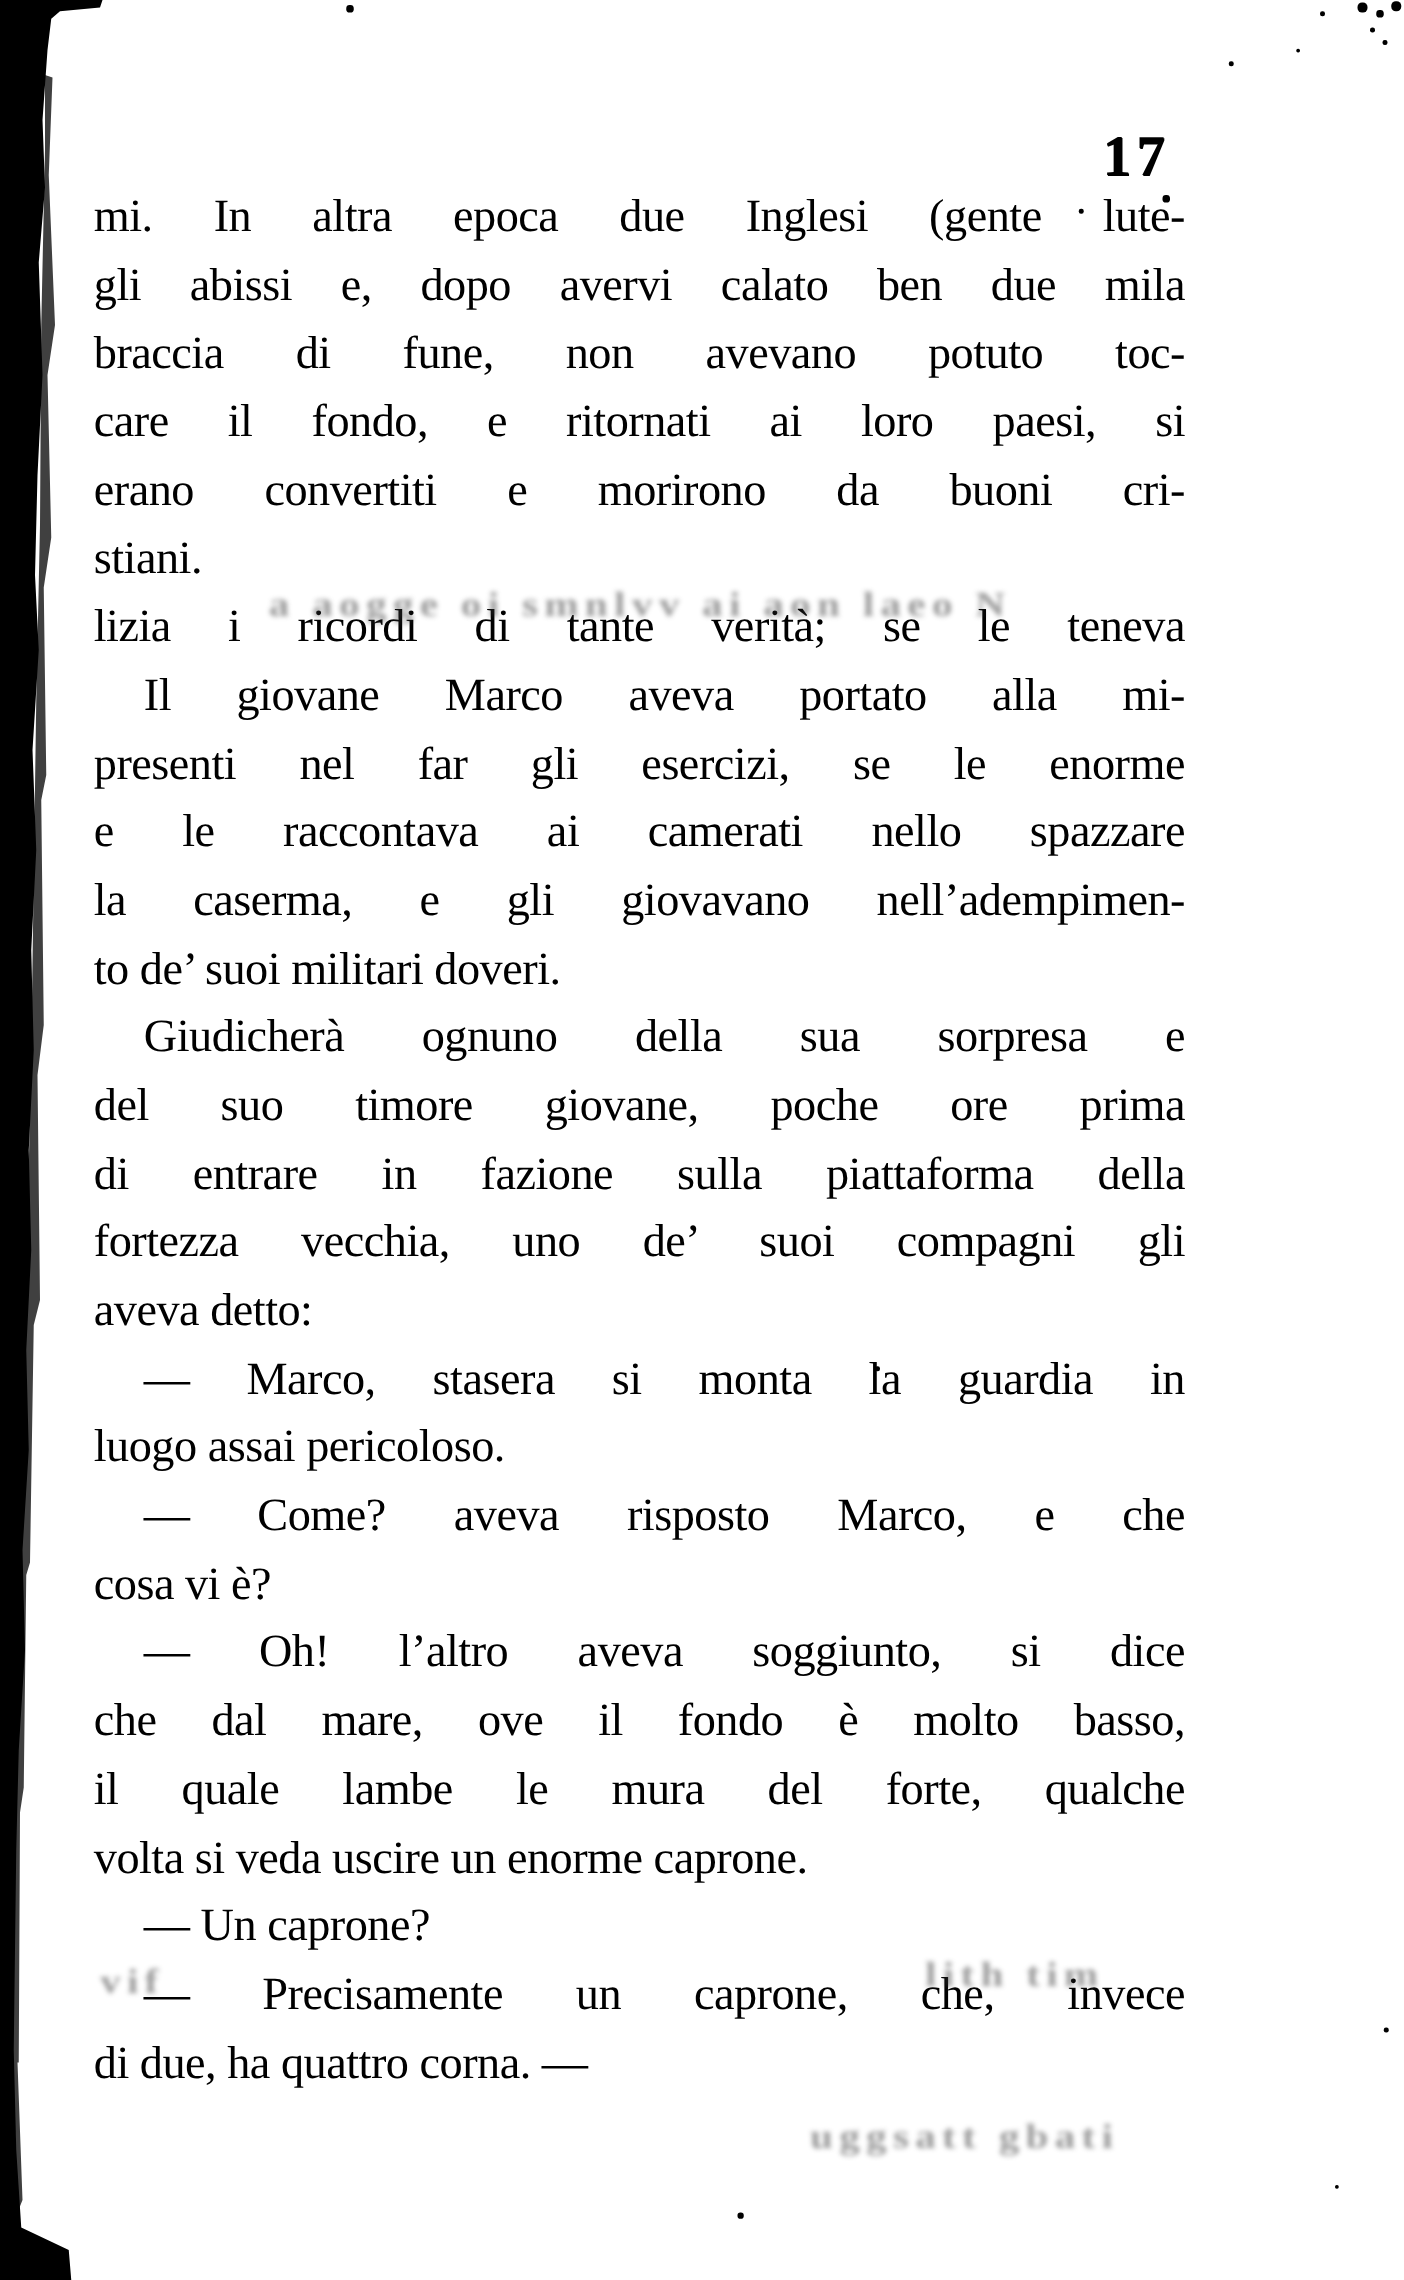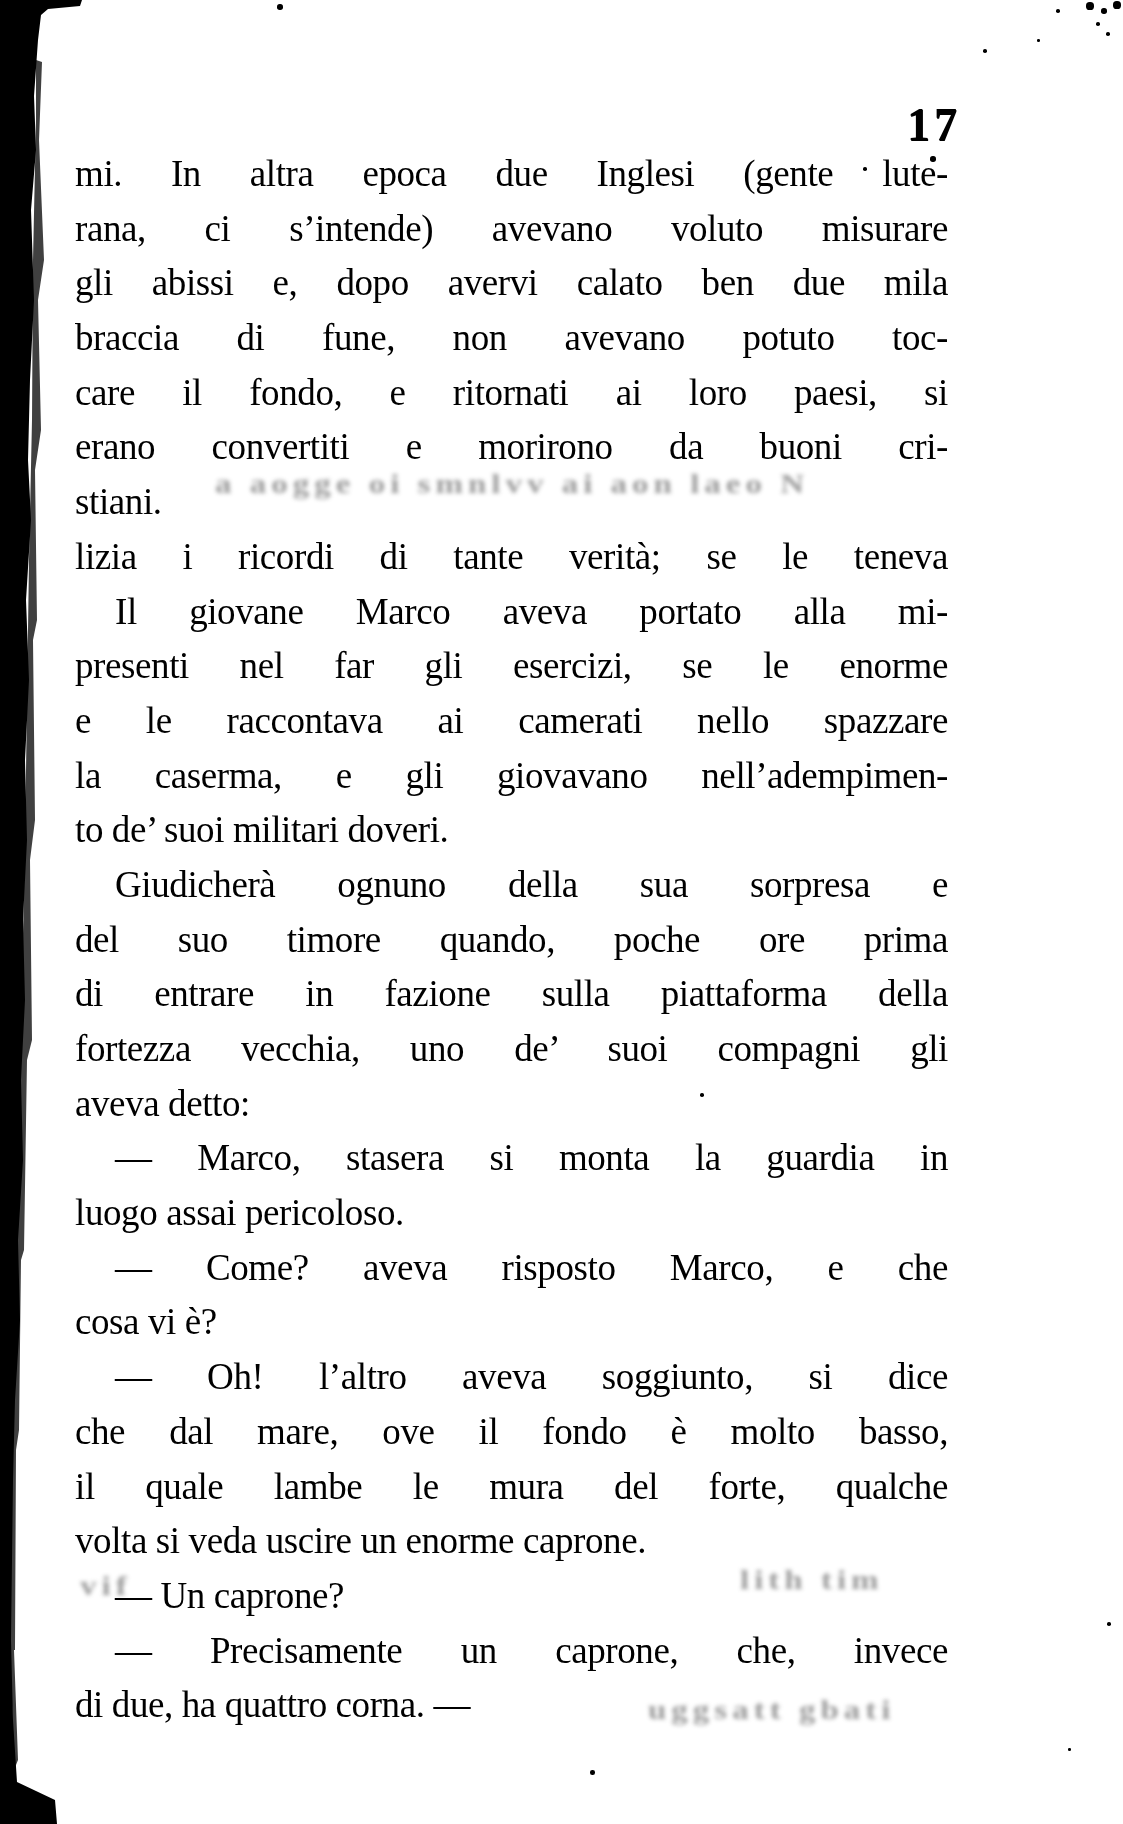--- a/index.html
+++ b/index.html
@@ -26,21 +26,20 @@
   }
   .page-number {
     position: absolute;
     left: 882px;
     top: 98px;
     font-size: 46px;
     font-weight: 700;
     letter-spacing: 4px;
     color: #000000;
     text-shadow: 0.5px 0.5px 0 #000;
-    margin-left: 25px;
   }
   .text-block {
     position: absolute;
     left: 75px;
     top: 147px;
     width: 873px;
   }
   .line {
     height: 54.7px;
     line-height: 54.7px;
@@ -101,34 +100,33 @@
     <polygon fill="#000000" opacity="0.75" points="
       36,60 42,62 39,140 44,260 38,300 41,430 35,470 37,620 33,640 35,820
       30,860 32,1040 27,1060 24,1250 21,1260 19,1430 16,1450 15,1650 14,1650 18,1760 14,1770
       10,1640 11,1480 14,1390 17,1250 20,1120 22,980 25,840 27,700 29,560 32,420 33,260 36,120"></polygon>
   </svg>
 
   <div class="page-number">17</div>
 
   <div class="text-block" id="text-block">
       <div class="line">mi. In altra epoca due Inglesi (gente lute-</div>
-      <div class="line">rana, ci s’intende) avevano voluto misurare</div>
       <div class="line">gli abissi e, dopo avervi calato ben due mila</div>
       <div class="line">braccia di fune, non avevano potuto toc-</div>
       <div class="line">care il fondo, e ritornati ai loro paesi, si</div>
       <div class="line">erano convertiti e morirono da buoni cri-</div>
       <div class="line last">stiani.</div>
       <div class="line">lizia i ricordi di tante verità; se le teneva</div>
       <div class="line indent">Il giovane Marco aveva portato alla mi-</div>
       <div class="line">presenti nel far gli esercizi, se le enorme</div>
       <div class="line">e le raccontava ai camerati nello spazzare</div>
       <div class="line">la caserma, e gli giovavano nell’adempimen-</div>
       <div class="line last">to de’ suoi militari doveri.</div>
       <div class="line indent">Giudicherà ognuno della sua sorpresa e</div>
-      <div class="line">del suo timore quando, poche ore prima</div>
+      <div class="line">del suo timore giovane, poche ore prima</div>
       <div class="line">di entrare in fazione sulla piattaforma della</div>
       <div class="line">fortezza vecchia, uno de’ suoi compagni gli</div>
       <div class="line last">aveva detto:</div>
       <div class="line indent">— Marco, stasera si monta la guardia in</div>
       <div class="line last">luogo assai pericoloso.</div>
       <div class="line indent">— Come? aveva risposto Marco, e che</div>
       <div class="line last">cosa vi è?</div>
       <div class="line indent">— Oh! l’altro aveva soggiunto, si dice</div>
       <div class="line">che dal mare, ove il fondo è molto basso,</div>
       <div class="line">il quale lambe le mura del forte, qualche</div>

